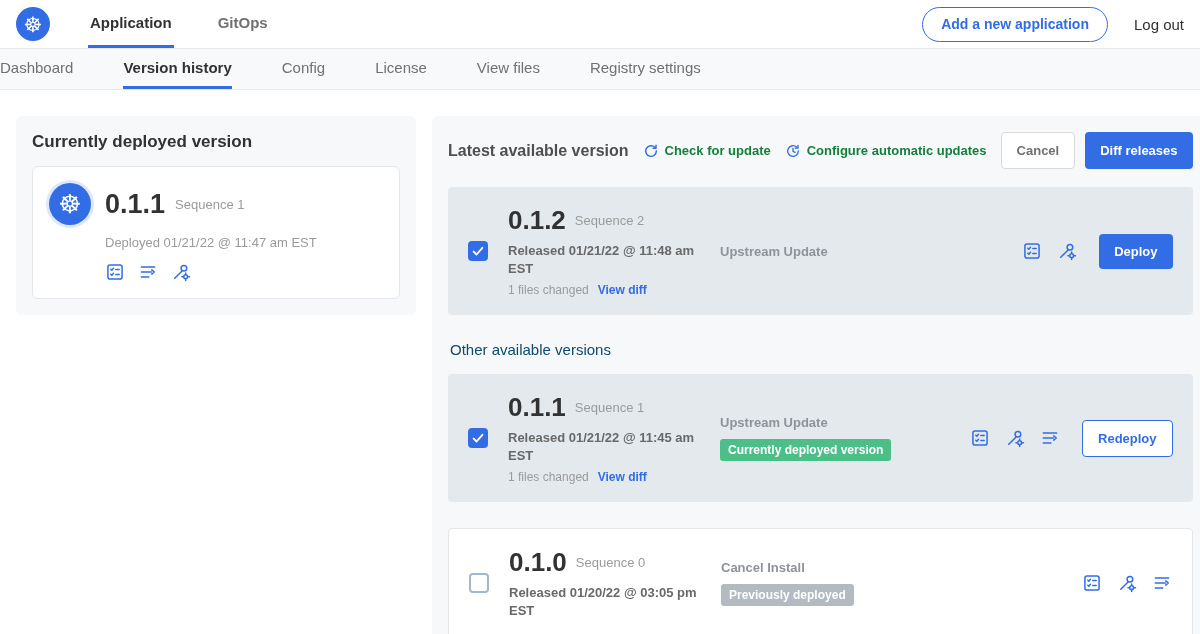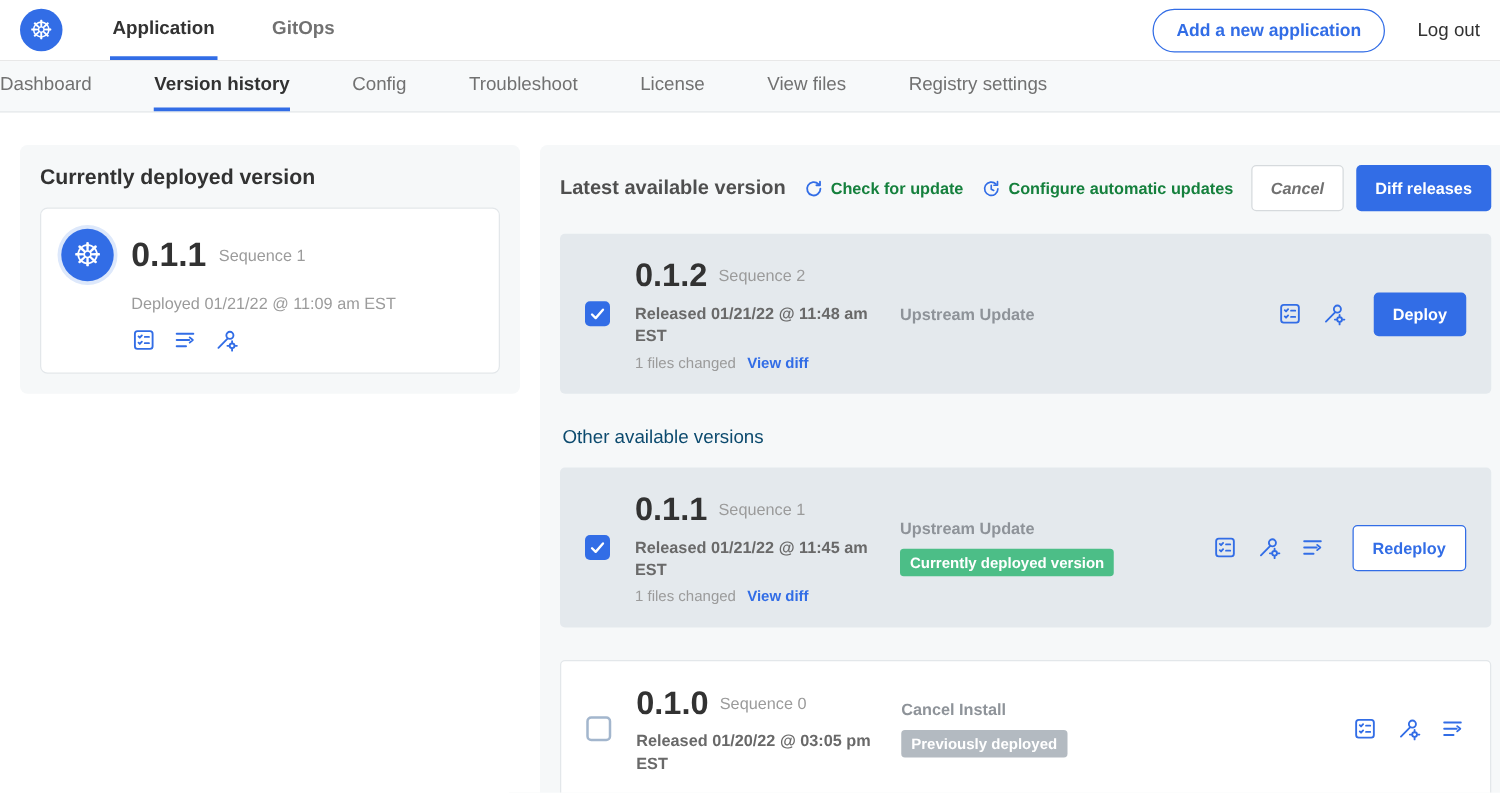--- a/index.html
+++ b/index.html
@@ -37,21 +37,21 @@
   .icon-row { margin-left: 56px; display: flex; gap: 13px; align-items: center; }
   .ic { width: 20px; height: 20px; cursor: pointer; flex: none; }
   .ic-sm { width: 16px; height: 16px; flex: none; }
   
   .right-panel { flex: 1; background: #f6f8f9; border-radius: 6px; padding: 16px; min-height: 500px; }
   .rp-header { display: flex; align-items: center; gap: 14px; margin-bottom: 18px; }
   .rp-title { font-size: 16px; font-weight: 700; color: #4f4f4f; white-space: nowrap; }
   .rp-link { display: flex; gap: 6px; color: #15803d; font-size: 13px; font-weight: 600; cursor: pointer; white-space: nowrap; }
   .rp-actions { margin-left: auto; display: flex; gap: 10px; }
   .btn { border-radius: 4px; font-size: 13px; font-weight: 700; padding: 10px 15px; cursor: pointer; border: none; font-family: inherit; white-space: nowrap; }
-  .btn-cancel { background: #fff; border: 1px solid #d6dadd; color: #717171; font-style: italic; }
+  .btn-cancel { background: #fff; border: 1px solid #d6dadd; color: #717171; }
   .btn-primary { background: #326de6; color: #fff; }
   .btn-outline { background: #fff; border: 1px solid #326de6; color: #326de6; }
   
   .version-row { display: flex; align-items: center; border-radius: 4px; padding: 18px 20px; }
   .row-gray { background: #e4e9ed; }
   .row-white { background: #fff; border: 1px solid #e3e7ea; }
   .checkbox { width: 20px; height: 20px; border-radius: 4px; margin-right: 20px; flex: none; display: flex; align-items: center; justify-content: center; cursor: pointer; }
   .checkbox.checked { background: #326de6; }
   .checkbox.unchecked { background: #fff; border: 2px solid #a3b6cd; }
   .v-info { width: 212px; flex: none; }
@@ -86,39 +86,38 @@
   <div class="top-right">
     <button class="add-app">Add a new application</button>
     <div class="logout">Log out</div>
   </div>
 </header>
 
 <nav class="subnav">
   <div class="subnav-item">Dashboard</div>
   <div class="subnav-item active">Version history</div>
   <div class="subnav-item">Config</div>
-  <div class="subnav-item">Troubleshoot</div>
   <div class="subnav-item">License</div>
   <div class="subnav-item">View files</div>
   <div class="subnav-item">Registry settings</div>
 </nav>
 
 <main class="main">
 
   <section class="left-panel">
     <h2>Currently deployed version</h2>
     <div class="deployed-card">
       <div class="card-top">
         <div class="k8s-badge">
           <span>☸</span>
         </div>
         <span class="version-number">0.1.1</span>
         <span class="sequence">Sequence 1</span>
       </div>
-      <div class="deployed-at">Deployed 01/21/22 @ 11:09 am EST</div>
+      <div class="deployed-at">Deployed 01/21/22 @ 11:47 am EST</div>
       <div class="icon-row">
         <svg class="ic" viewBox="0 0 24 24" fill="none" stroke="#326de6" stroke-width="1.8" stroke-linecap="round" stroke-linejoin="round">
             <rect x="3.5" y="3.5" width="17" height="17" rx="2.5"></rect>
             <path d="M7 8.6l1.2 1.2 2-2.2"></path>
             <path d="M13 9h4"></path>
             <path d="M7 14.6l1.2 1.2 2-2.2"></path>
             <path d="M13 15h4"></path>
           </svg>
         <svg class="ic" viewBox="0 0 24 24" fill="none" stroke="#326de6" stroke-width="1.8" stroke-linecap="round" stroke-linejoin="round">
             <path d="M4 6h16"></path>

